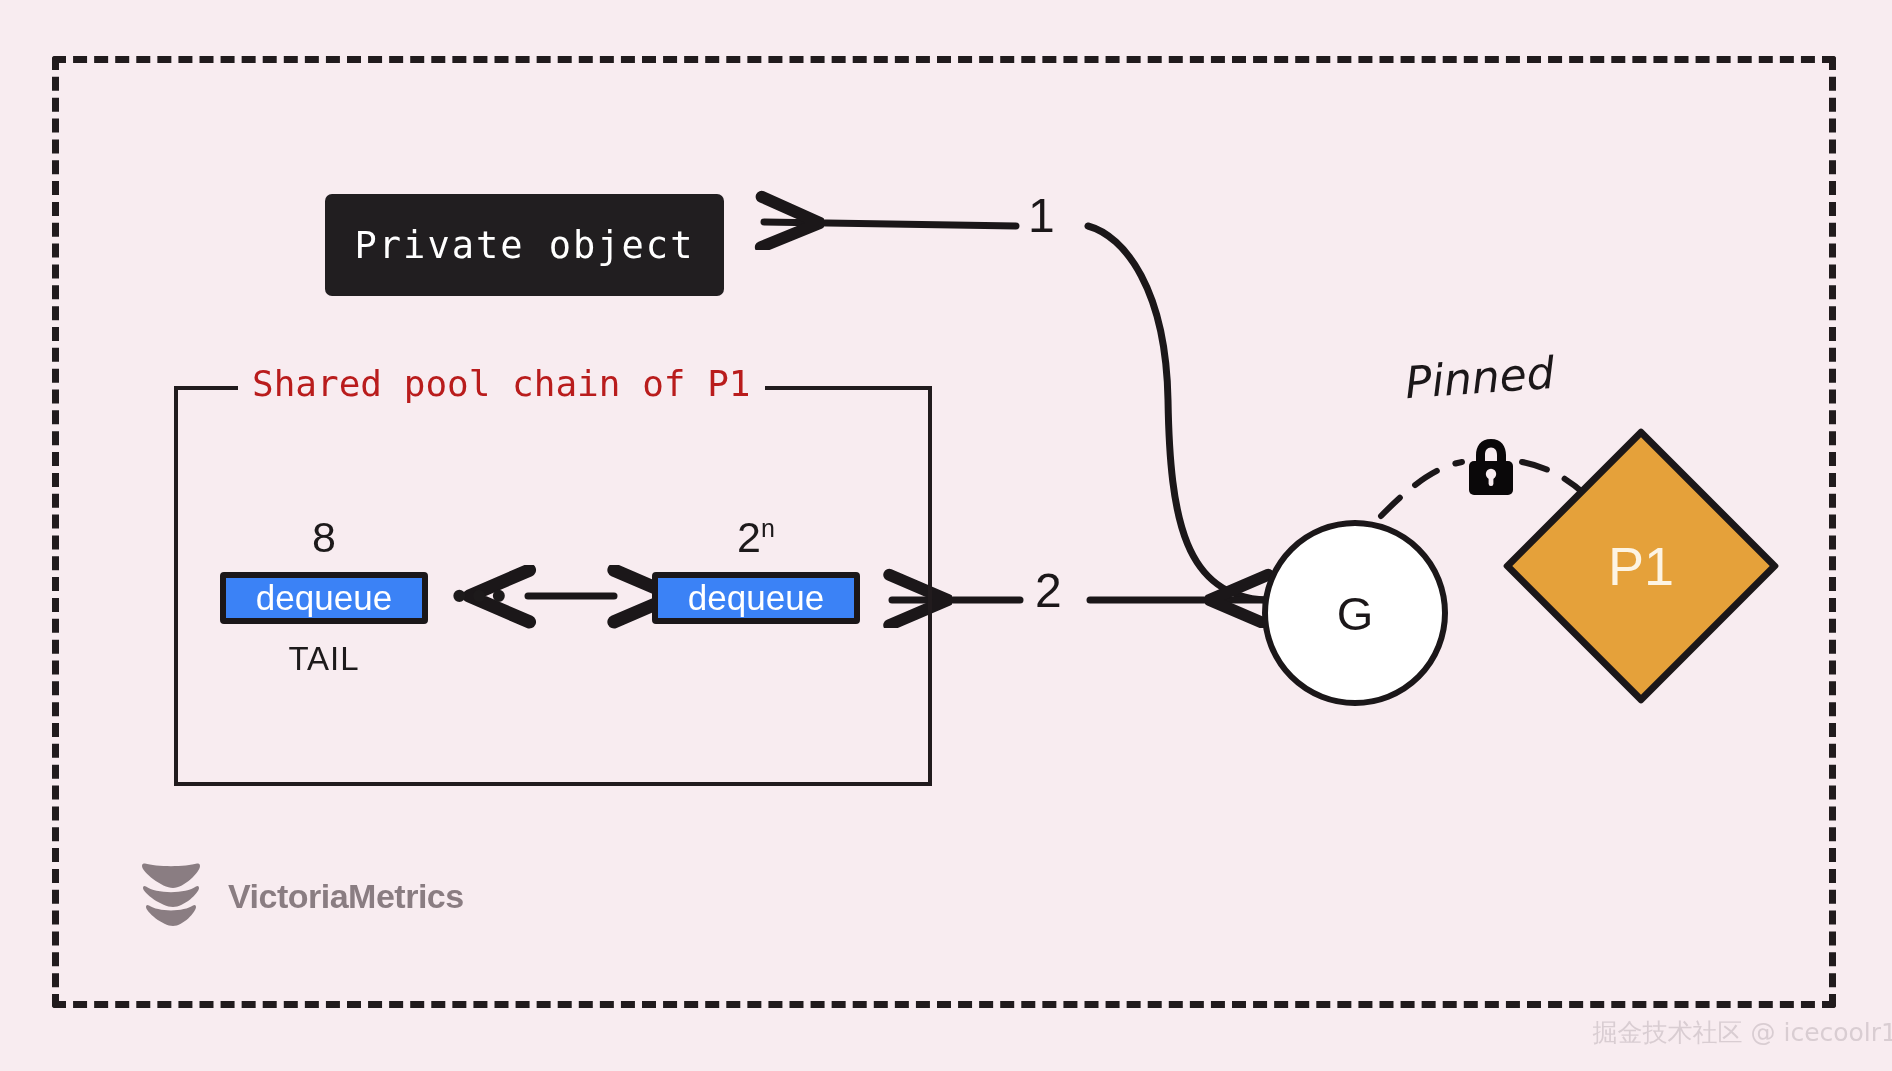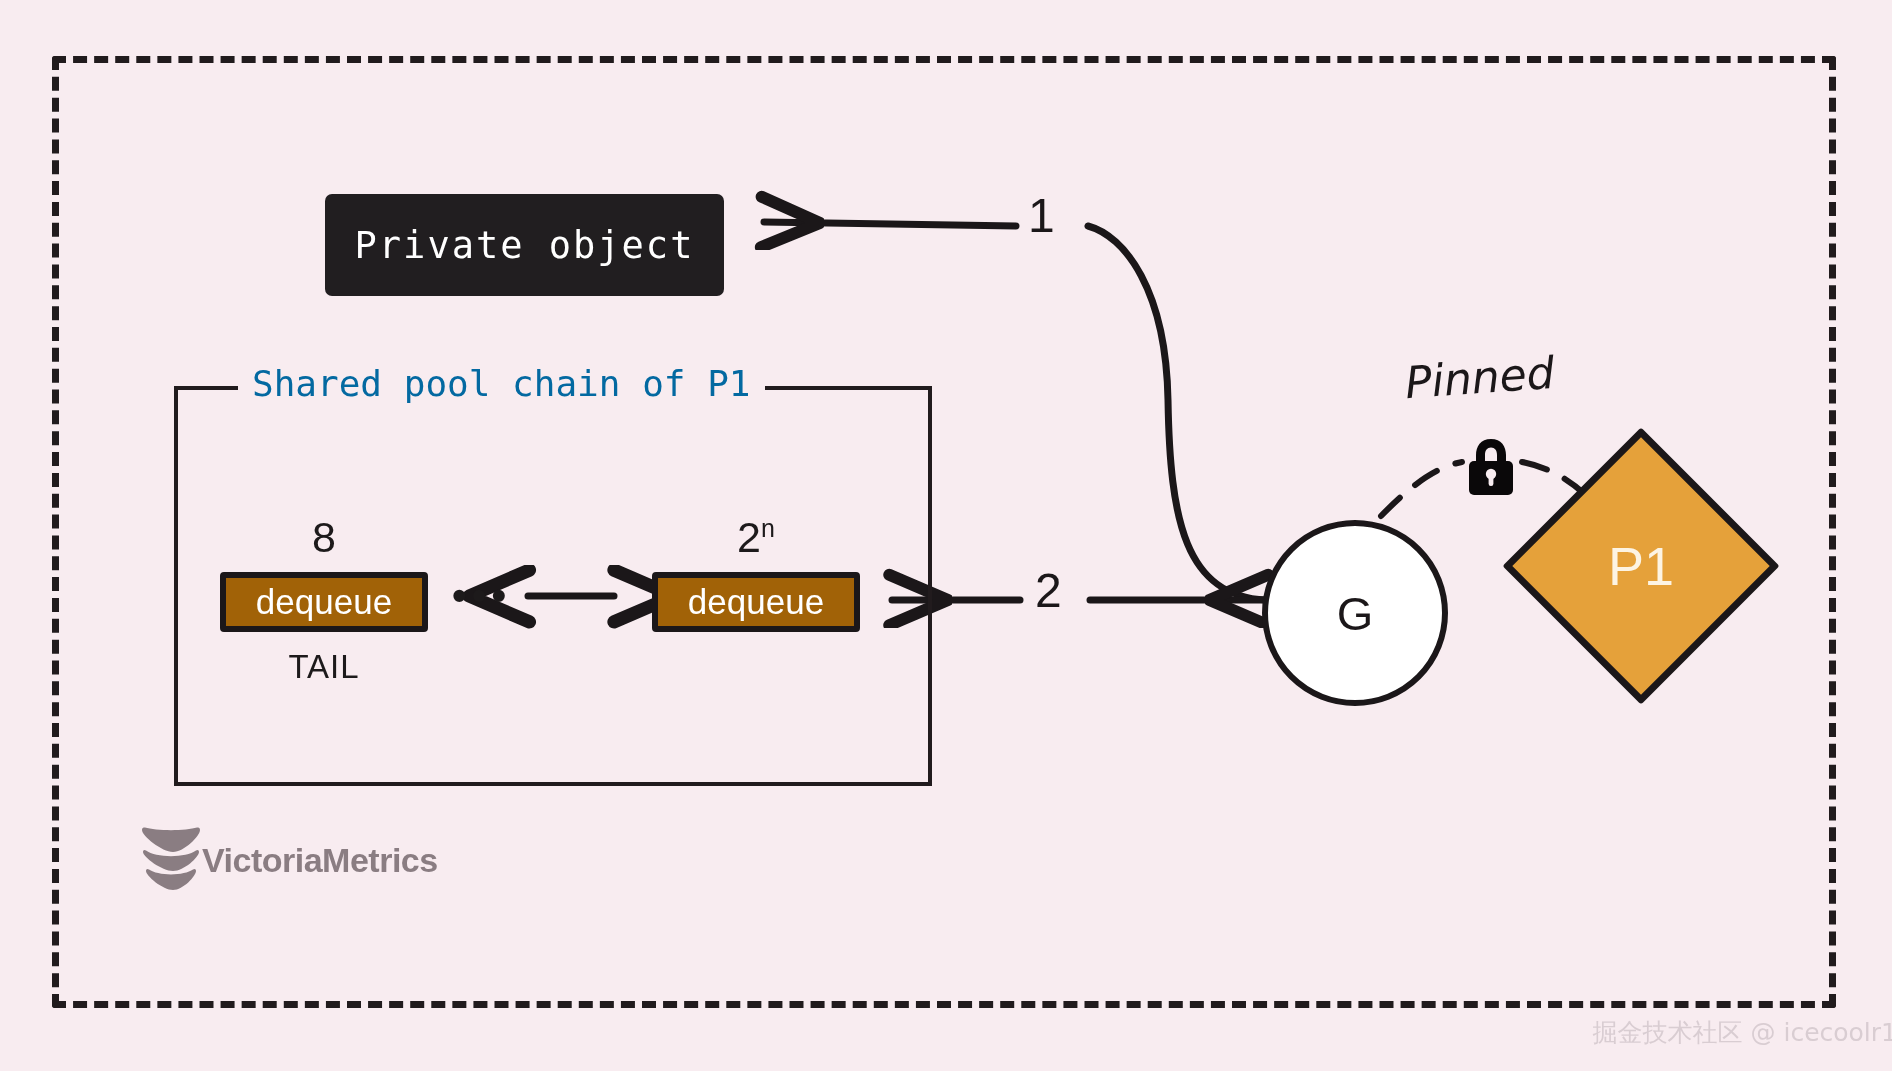--- a/index.html
+++ b/index.html
@@ -73,21 +73,21 @@
     box-sizing: border-box;
   }
   #shared-pool-legend {
     position: absolute;
     left: 60px;
     top: -27px;
     background: #f8ecf0;
     padding: 0 14px;
     font-family: "DejaVu Sans Mono", "Liberation Mono", monospace;
     font-size: 36px;
-    color: #0369a1;
+    color: #b91c1c;
     white-space: nowrap;
     letter-spacing: 0px;
   }
 
   
   .dq-node {
     position: absolute;
     width: 208px;
   }
   #dq-tail  { left: 220px; top: 510px; }
@@ -102,22 +102,22 @@
     line-height: 54px;
     white-space: nowrap;
   }
   .dq-cap sup {
     font-size: 25px;
     vertical-align: super;
     line-height: 0;
   }
   .dq-box {
     margin-top: 8px;
-    height: 60px;
-    background: #a16207;
+    height: 52px;
+    background: #3b82f6;
     border: 6px solid #1b1719;
     border-radius: 4px;
     display: flex;
     align-items: center;
     justify-content: center;
     box-sizing: border-box;
   }
   .dq-box-label {
     color: #ffffff;
     font-size: 35px;
@@ -230,24 +230,24 @@
     left: 1465px;
     top: 437px;
     width: 52px;
     height: 60px;
   }
 
   
   #vm-logo {
     position: absolute;
     left: 140px;
-    top: 826px;
-    display: flex;
-    align-items: center;
-    gap: 0;
+    top: 862px;
+    display: flex;
+    align-items: center;
+    gap: 26px;
   }
   #vm-logo .vm-mark { width: 62px; height: 68px; display: block; }
   #vm-logo .vm-word {
     font-family: "Liberation Sans", sans-serif;
     font-weight: bold;
     font-size: 34px;
     color: #8a7d82;
     letter-spacing: -0.5px;
     white-space: nowrap;
   }

